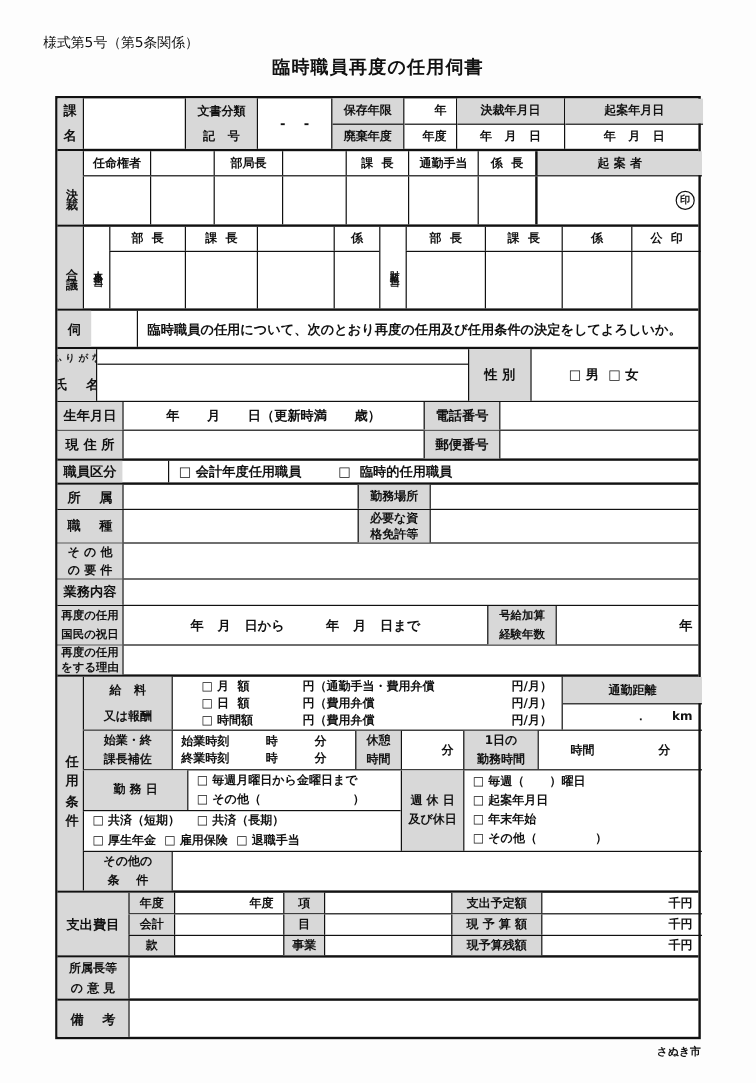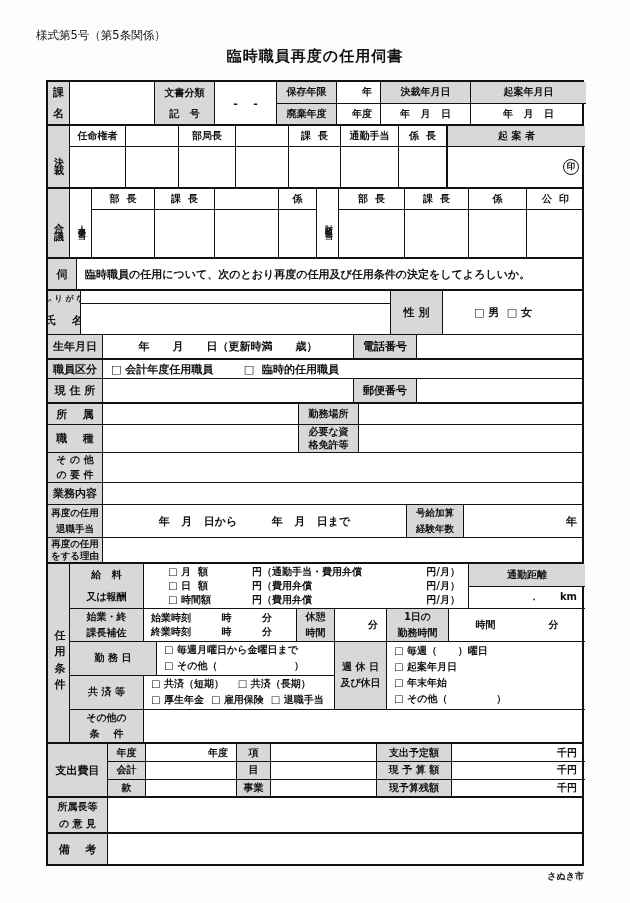--- a/index.html
+++ b/index.html
@@ -20,21 +20,21 @@
 .bt { border-top:1px solid #111; }
 .bt2 { border-top:2px solid #111; }
 .g { background:#d8d8d8; }
 .grp { display:flex; flex-direction:column; flex:0 0 auto; }
 .colc { flex-direction:column; align-items:stretch; padding:0; }
 .sub { flex:1; display:flex; align-items:center; justify-content:center; white-space:pre; overflow:hidden; }
 .vert { writing-mode:vertical-rl; text-orientation:upright; }
 .s10 { font-size:10px; }
 .s9 { font-size:9.5px; }
 .s8 { font-size:8px; }
-.left { justify-content:flex-start; padding-left:8px; }
+.left { justify-content:flex-start; padding-left:8px;margin-left:38px; }
 .right { justify-content:flex-end; padding-right:8px; }
 .stack { flex-direction:column; justify-content:center; align-items:flex-start; padding-left:7px; gap:2px; }
 .stack > div { white-space:pre; }
 .payline { display:flex; width:100%; padding:0 8px 0 24px; align-items:center; }
 .payline .pa { width:84px; text-align:left; }
 .payline .pb { flex:1; text-align:left; }
 .payline .pc { text-align:right; }
 .timeline { display:flex; width:100%; padding:0 24px 0 7px; justify-content:space-between; align-items:center; }
 .seal { width:16px; height:16px; border:1.5px solid #111; border-radius:50%; font-size:8.5px; display:flex; align-items:center; justify-content:center; margin-left:auto; margin-right:6px; flex:0 0 auto; }
 .footer { position:absolute; left:46px; top:870px; width:538px; text-align:right; font-size:9px; }
@@ -157,30 +157,30 @@
       <div class="c" style="width:121px">□ 男  □ 女</div>
     </div>
 
     <div class="r bt" style="height:24px">
       <div class="c nb g" style="width:54px">生年月日</div>
       <div class="c" style="width:251px">年      月      日（更新時満      歳）</div>
       <div class="c g" style="width:63px">電話番号</div>
       <div class="c" style="width:169px"></div>
     </div>
 
-    <div class="r bt2" style="height:20px">
-      <div class="c nb g" style="width:54px">職員区分</div>
-      <div class="c left" style="width:483px">□ 会計年度任用職員        □  臨時的任用職員</div>
-    </div>
-
     <div class="r bt" style="height:24px">
       <div class="c nb g" style="width:54px">現 住 所</div>
       <div class="c" style="width:251px"></div>
       <div class="c g" style="width:63px">郵便番号</div>
       <div class="c" style="width:169px"></div>
+    </div>
+
+    <div class="r bt2" style="height:20px">
+      <div class="c nb g" style="width:54px">職員区分</div>
+      <div class="c left" style="width:483px">□ 会計年度任用職員        □  臨時的任用職員</div>
     </div>
 
     <div class="r bt2" style="height:22px">
       <div class="c nb g" style="width:54px">所    属</div>
       <div class="c" style="width:196px"></div>
       <div class="c g s10" style="width:60px">勤務場所</div>
       <div class="c" style="width:227px"></div>
     </div>
 
     <div class="r bt" style="height:28px">
@@ -202,21 +202,21 @@
     </div>
 
     <div class="r bt" style="height:22px">
       <div class="c nb g" style="width:54px">業務内容</div>
       <div class="c" style="width:483px"></div>
     </div>
 
     <div class="r bt" style="height:33px">
       <div class="c nb g colc s9" style="width:54px">
         <div class="sub">再度の任用</div>
-        <div class="sub">退職手当</div>
+        <div class="sub">国民の祝日</div>
       </div>
       <div class="c" style="width:304px">年   月   日から         年   月   日まで</div>
       <div class="c g colc s9" style="width:57px">
         <div class="sub">号給加算</div>
         <div class="sub">経験年数</div>
       </div>
       <div class="c right" style="width:122px">年</div>
     </div>
 
     <div class="r bt" style="height:25px">
@@ -294,21 +294,20 @@
         <div class="r bt" style="height:68px">
           <div class="grp" style="width:265px">
             <div class="r" style="height:34px">
               <div class="c g s10" style="width:87px">勤 務 日</div>
               <div class="c colc stack s10" style="width:195px">
                 <div>□ 毎週月曜日から金曜日まで</div>
                 <div>□ その他（                      ）</div>
               </div>
             </div>
             <div class="r bt" style="height:34px">
-              <div class="c g s10" style="width:74px">共 済 等</div>
               <div class="c colc stack s10" style="width:191px">
                 <div>□ 共済（短期）    □ 共済（長期）</div>
                 <div>□ 厚生年金  □ 雇用保険  □ 退職手当</div>
               </div>
             </div>
           </div>
           <div class="c g colc s10" style="width:52px;justify-content:center">
             <div class="sub" style="flex:0 0 16px">週 休 日</div>
             <div class="sub" style="flex:0 0 16px">及び休日</div>
           </div>

